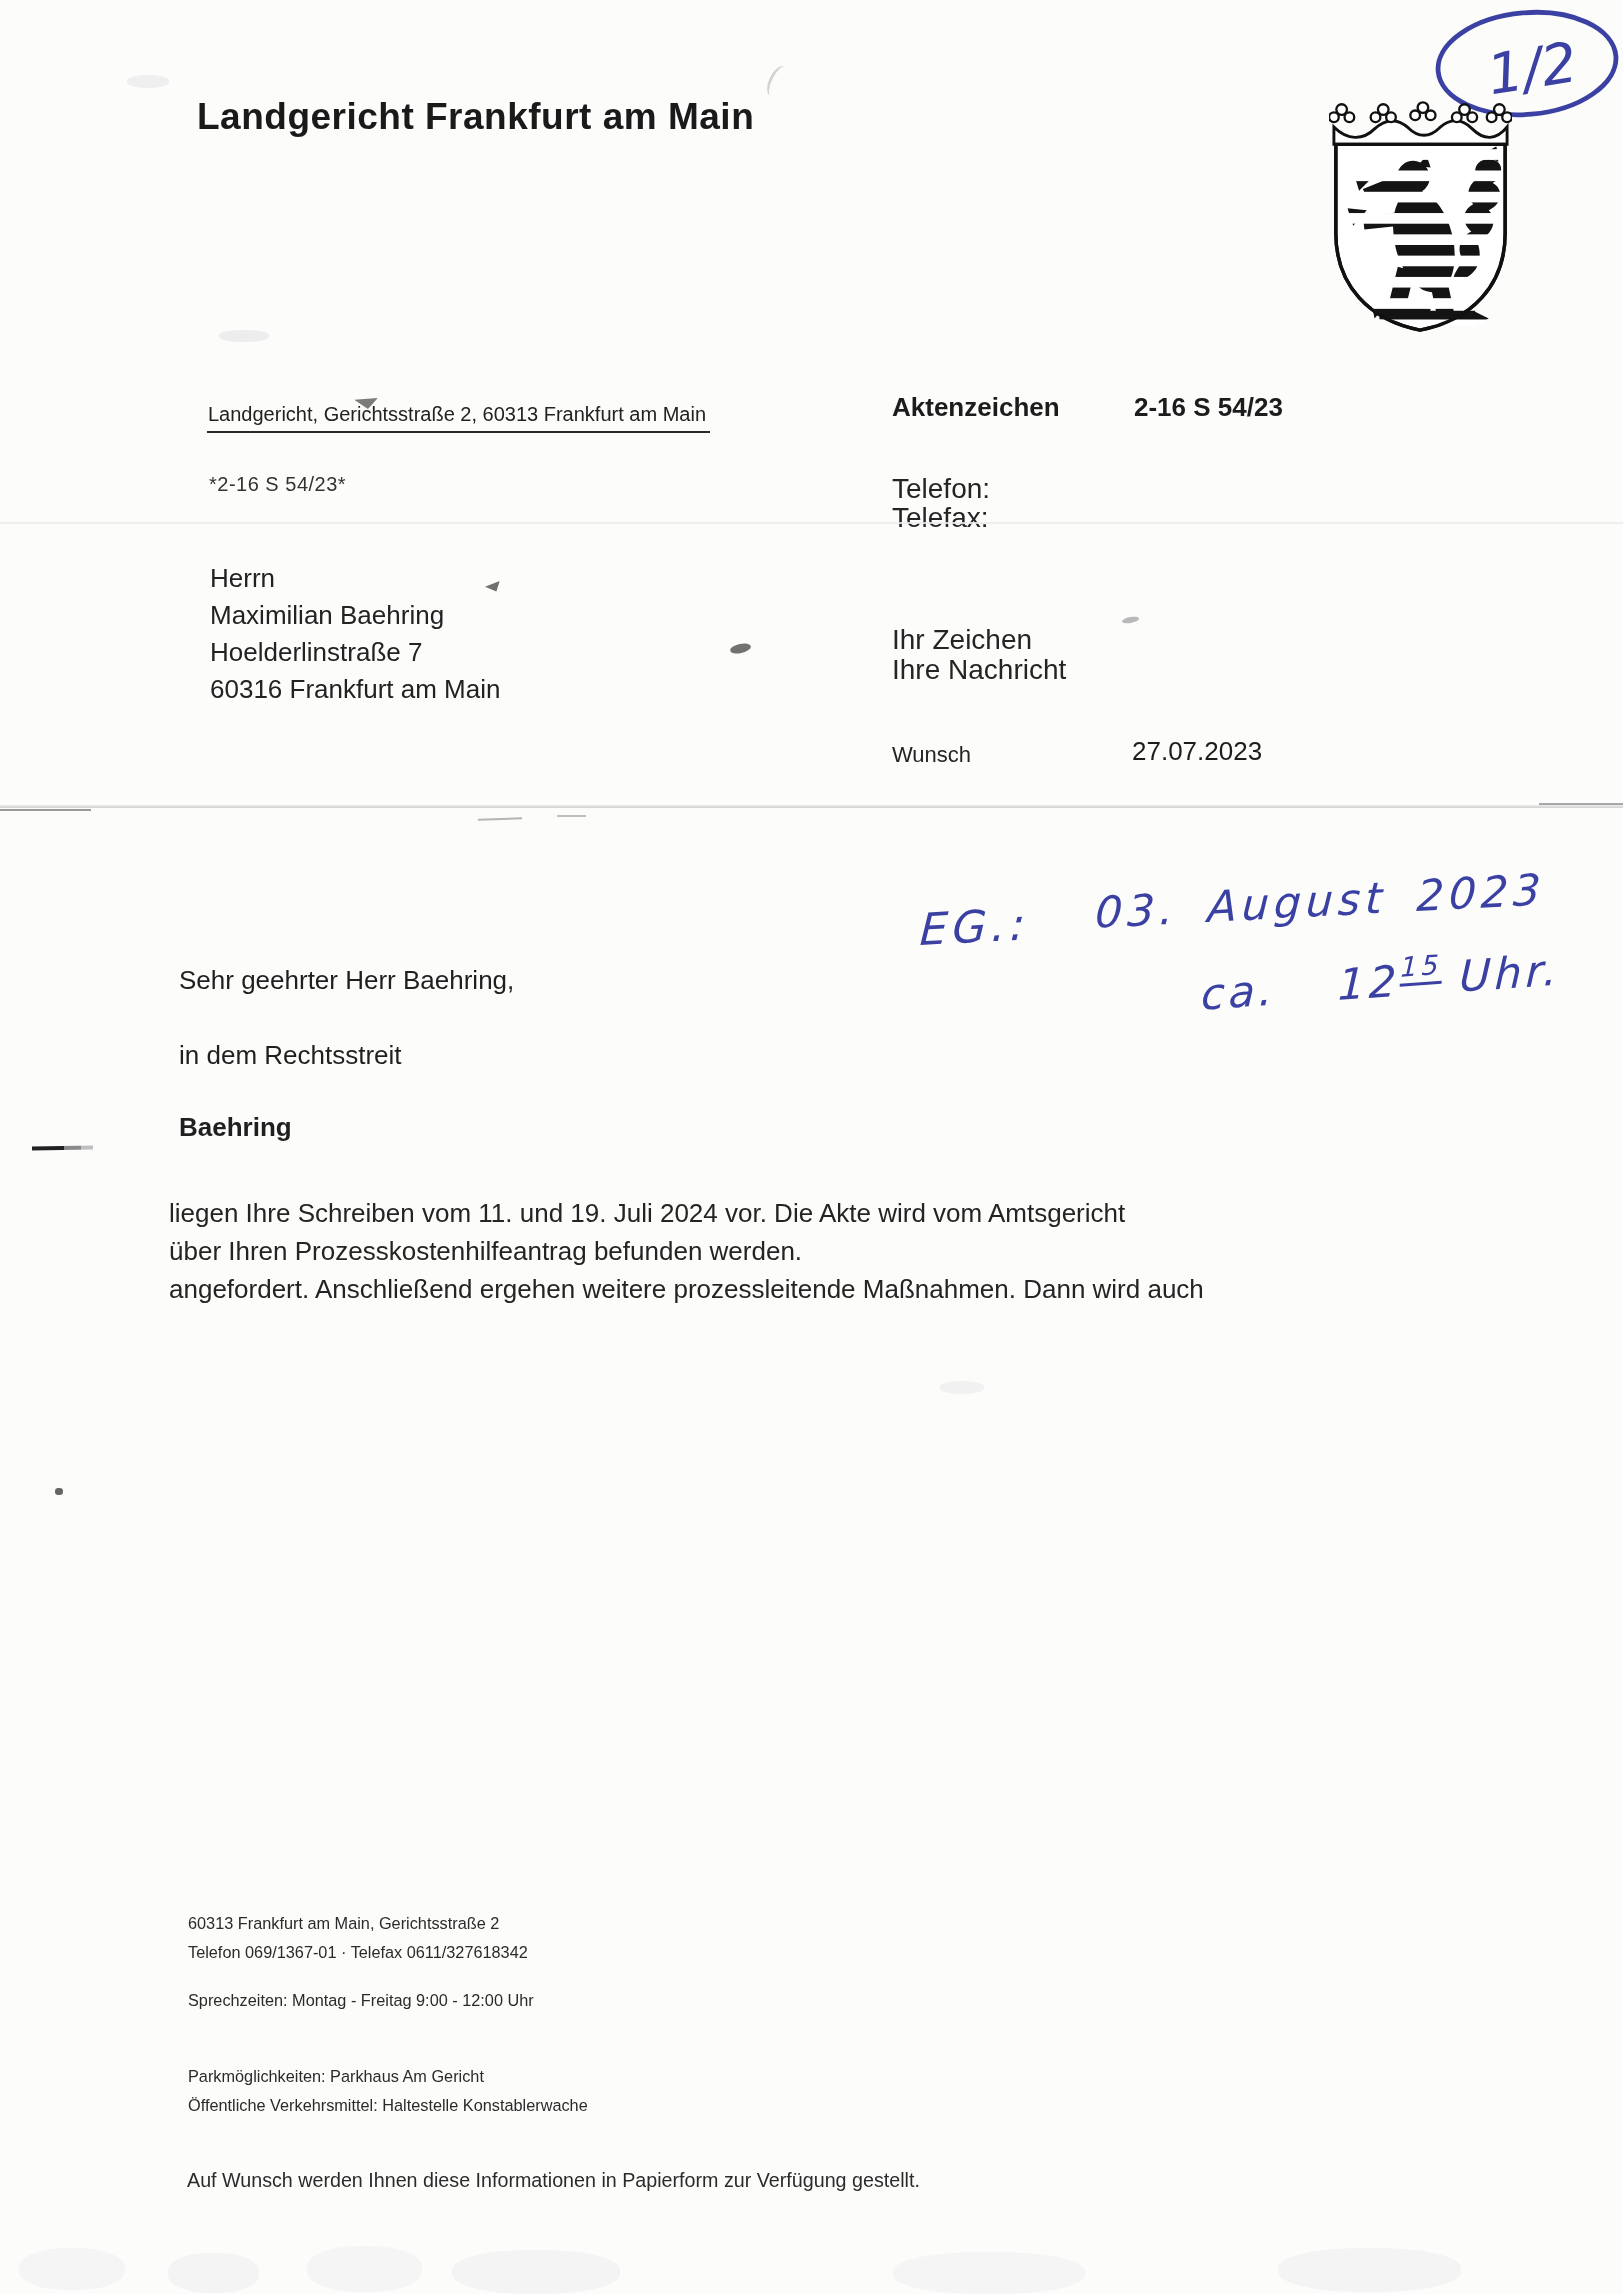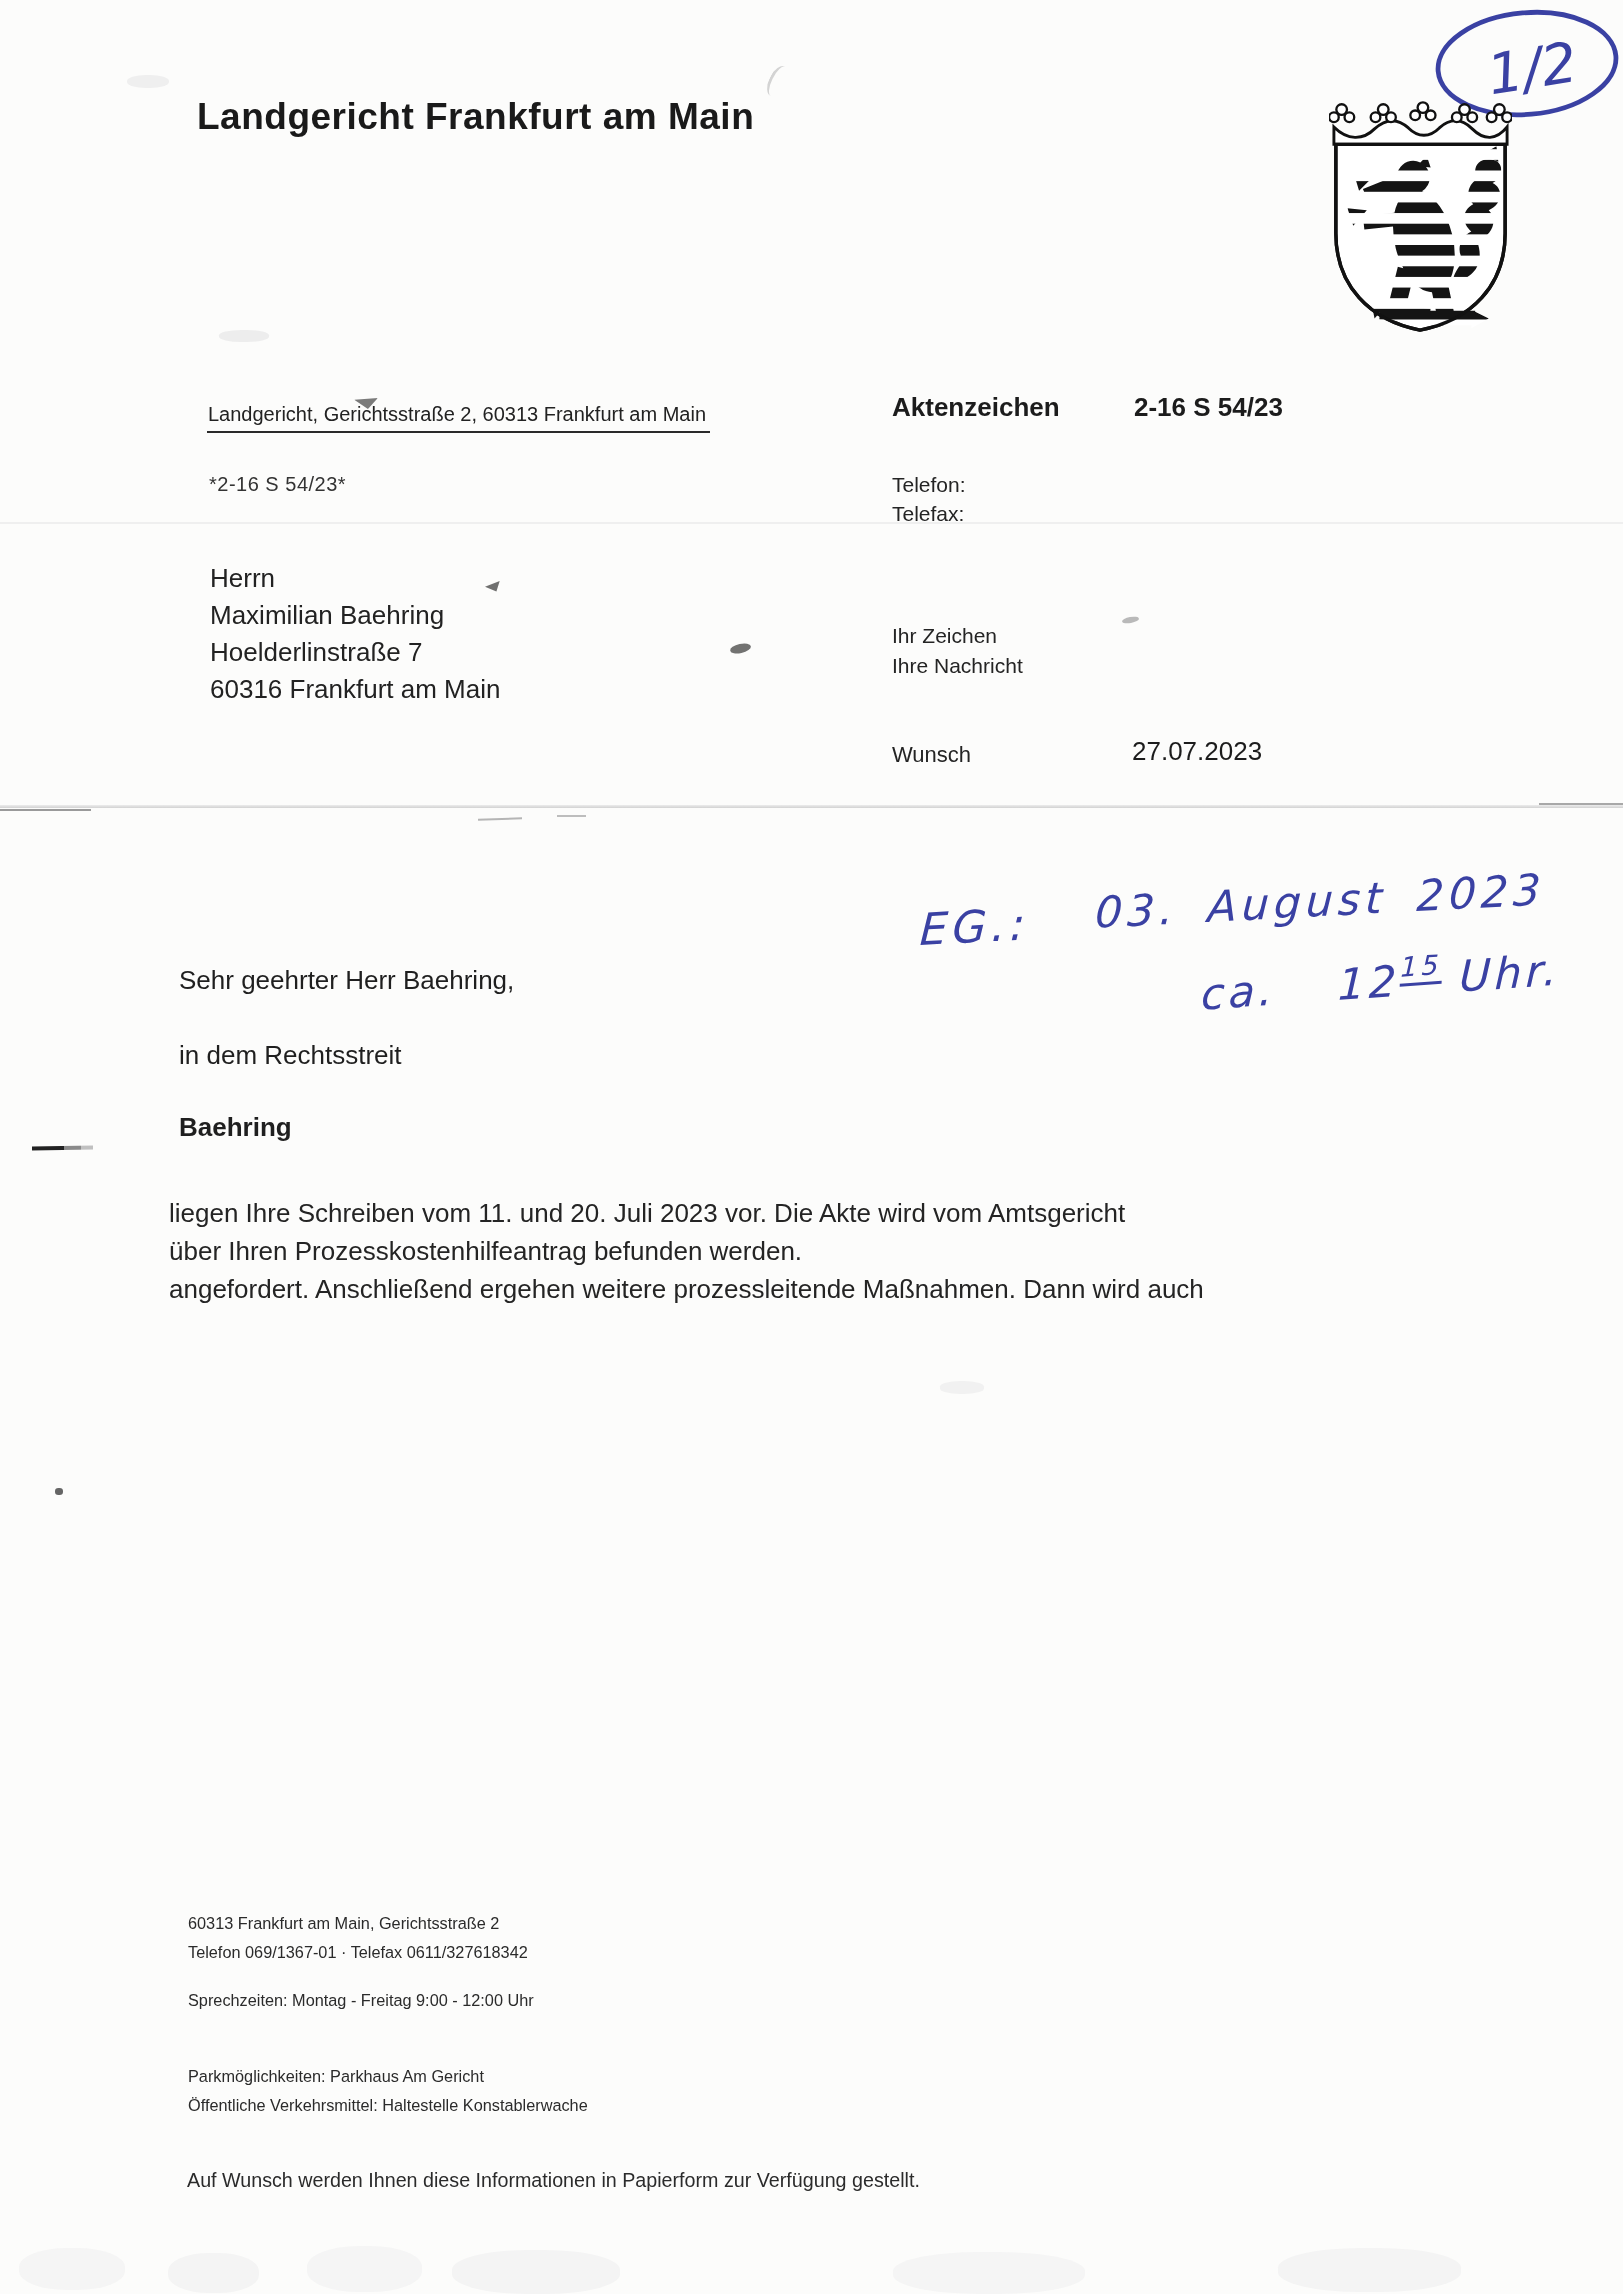--- a/index.html
+++ b/index.html
@@ -6,21 +6,21 @@
   body{width:1624px;height:2294px;position:relative;background:#fcfcfb;
        font-family:"Liberation Sans",sans-serif;color:#1f1f1f;}
   .page{position:absolute;inset:0;overflow:hidden;}
   .abs{position:absolute;white-space:nowrap;}
   .ink{color:#3a41a3;font-style:italic;font-family:"DejaVu Sans",sans-serif;}
   .speck{position:absolute;border-radius:45%;}
   #title{left:197px;top:96px;font-size:37px;font-weight:bold;letter-spacing:0.5px;color:#1a1a1a;}
   #sender-line{left:207px;top:403px;font-size:20px;color:#222;border-bottom:2.4px solid #2a2a2a;padding:0 3.8px 4.8px 1px;}
   #barcode-ref{left:209px;top:473px;font-size:20px;color:#333;letter-spacing:0.5px;}
   #recipient{left:210px;top:560px;font-size:26px;line-height:37px;color:#222;}
-  .meta-label{left:892px;font-size:21px;color:#242424;}
+  .meta-label{left:892px;font-size:28px;color:#242424;}
   .meta-big{font-size:26px;font-weight:bold;color:#1c1c1c;}
   #body-text div{white-space:nowrap;}
   .foot{left:188px;font-size:16.3px;color:#2b2b2b;}
   .foot-big{left:187px;font-size:19.7px;color:#2b2b2b;}
   .hw1{font-size:44px;letter-spacing:4.8px;word-spacing:11.5px;transform:rotate(-3deg) skewX(-6deg);}
   sup.hw-min{font-size:27px;vertical-align:19px;border-bottom:3.8px solid #3a41a3;padding-bottom:1px;}
 </style>
 </head>
 <body>
 
@@ -125,21 +125,21 @@
     <span style="display:inline-block;width:27px;"></span>
     <span>12</span><sup class="hw-min">15</sup>
     <span>Uhr.</span>
   </div>
 
   <div class="abs" style="left:179px;top:965px;font-size:26px;">Sehr geehrter Herr Baehring,</div>
   <div class="abs" style="left:179px;top:1040px;font-size:26px;">in dem Rechtsstreit</div>
   <div class="abs" style="left:179px;top:1112px;font-size:26px;font-weight:bold;">Baehring</div>
 
   <div class="abs" id="body-text" style="left:169px;top:1194px;font-size:26px;line-height:38px;color:#242424;">
-    <div>liegen Ihre Schreiben vom 11. und 20. Juli 2023 vor. Die Akte wird vom Amtsgericht</div>
+    <div>liegen Ihre Schreiben vom 11. und 19. Juli 2024 vor. Die Akte wird vom Amtsgericht</div>
     <div>über Ihren Prozesskostenhilfeantrag befunden werden.</div>
     <div>angefordert. Anschließend ergehen weitere prozessleitende Maßnahmen. Dann wird auch</div>
   </div>
 
   <div class="abs" style="left:32px;top:1146px;width:61px;height:3.8px;background:linear-gradient(to right,#222 0 52%,#8a8a8a 52% 80%,#c0c0c0 80%);transform:rotate(-1deg);"></div>
   <div class="speck" style="left:55px;top:1488px;width:7.7px;height:6.7px;background:#4a4a4a;opacity:.85;"></div>
   <div class="abs" style="left:354px;top:396px;width:23px;height:12.5px;background:#5a5a5a;clip-path:polygon(0 45%,100% 0,65% 100%);transform:rotate(9deg);opacity:.8;"></div>
   <div class="abs" style="left:485px;top:581px;width:16.3px;height:10.6px;background:#4c4c4c;clip-path:polygon(0 55%,90% 0,70% 100%);opacity:.8;"></div>
   <div class="abs" style="left:730px;top:644px;width:21px;height:8.6px;background:#4f4f4f;border-radius:50%;transform:rotate(-12deg);opacity:.8;"></div>
   <div class="abs" style="left:1122px;top:617px;width:17.3px;height:5.8px;background:#b9b9b9;border-radius:50%;transform:rotate(-10deg);"></div>

